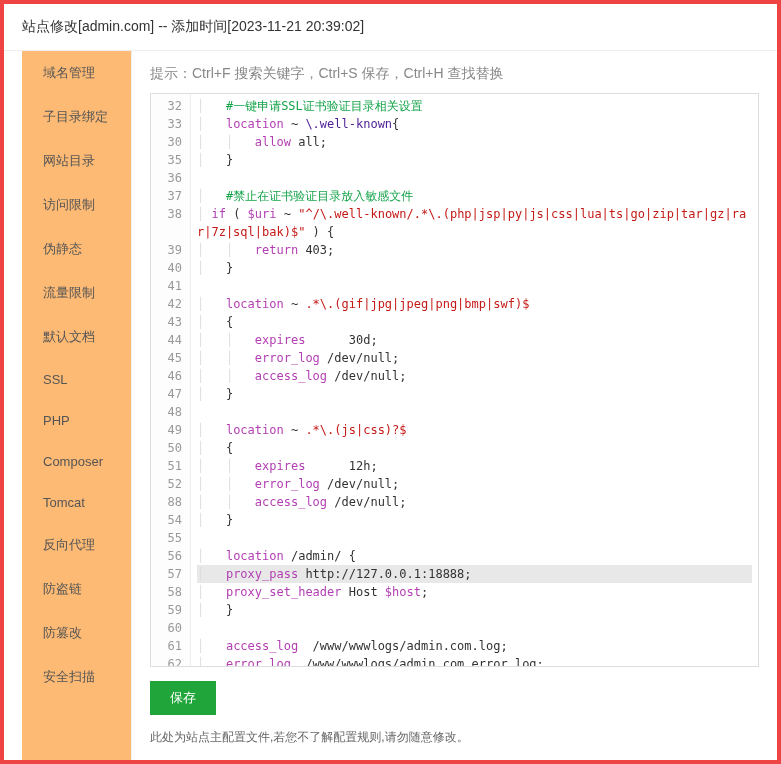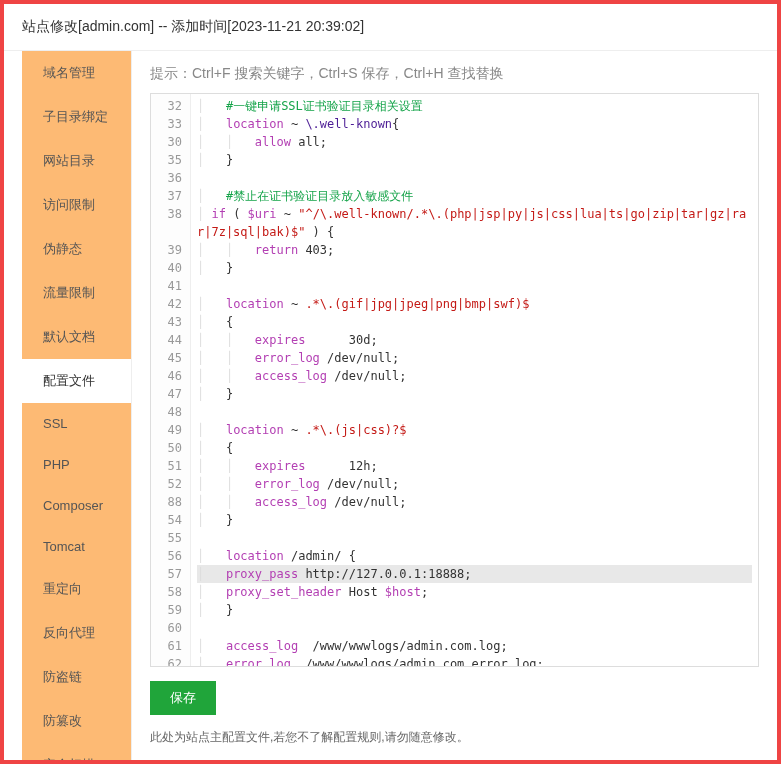--- a/index.html
+++ b/index.html
@@ -122,26 +122,24 @@
   <div class="modal-header">站点修改[admin.com] -- 添加时间[2023-11-21 20:39:02]</div>
   <div class="modal-body">
     <div class="sidebar" id="sidebar">
         <div class="sidebar-item">域名管理</div>
         <div class="sidebar-item">子目录绑定</div>
         <div class="sidebar-item">网站目录</div>
         <div class="sidebar-item">访问限制</div>
         <div class="sidebar-item">伪静态</div>
         <div class="sidebar-item">流量限制</div>
         <div class="sidebar-item">默认文档</div>
-        <div class="sidebar-item active">配置文件</div>
         <div class="sidebar-item">SSL</div>
         <div class="sidebar-item">PHP</div>
         <div class="sidebar-item">Composer</div>
         <div class="sidebar-item">Tomcat</div>
-        <div class="sidebar-item">重定向</div>
         <div class="sidebar-item">反向代理</div>
         <div class="sidebar-item">防盗链</div>
         <div class="sidebar-item">防篡改</div>
         <div class="sidebar-item">安全扫描</div>
       </div>
     <div class="main">
       <div class="hint">提示：Ctrl+F 搜索关键字，Ctrl+S 保存，Ctrl+H 查找替换</div>
       <div class="editor-wrap">
         <div class="gutter" id="gutter">
             <div>32</div>

